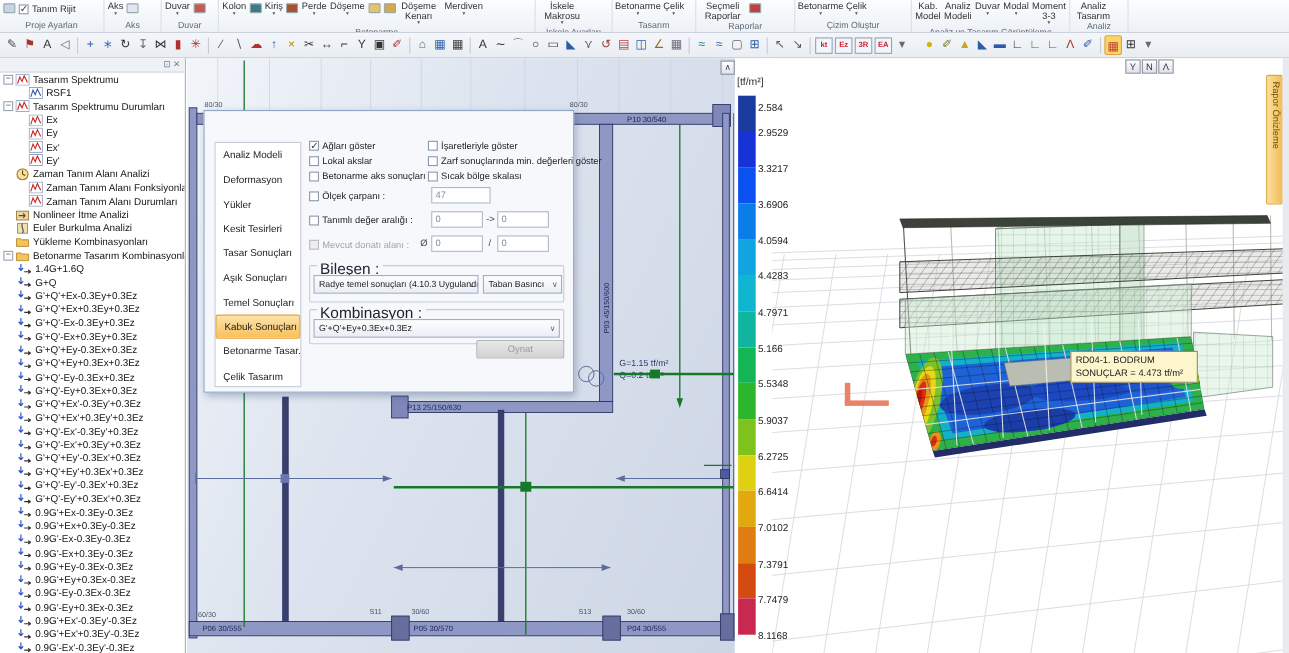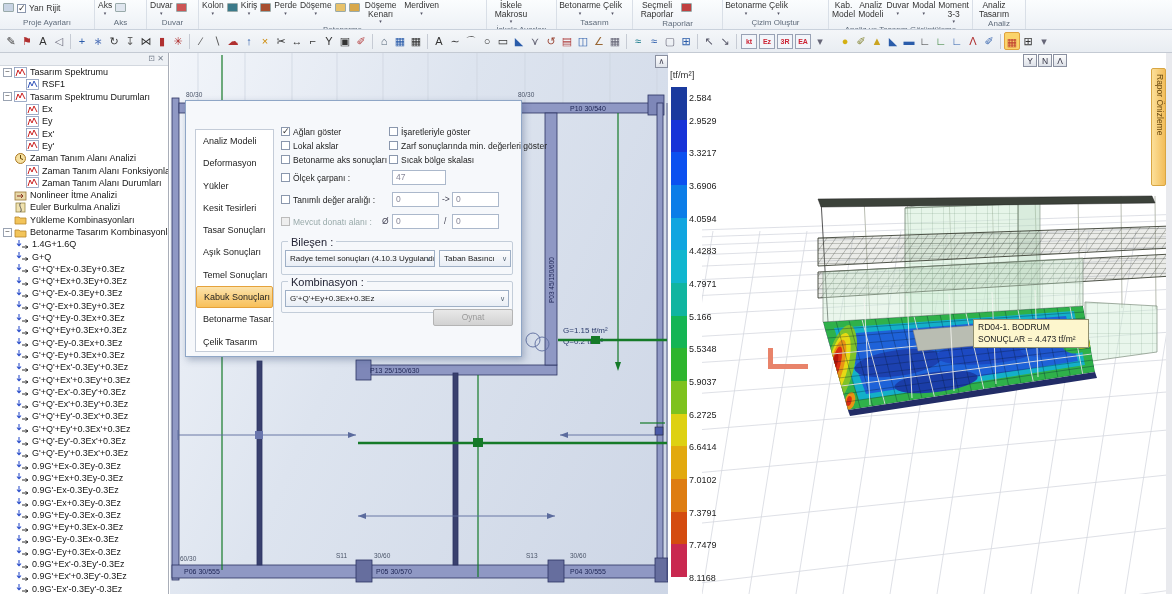--- a/index.html
+++ b/index.html
@@ -33,28 +33,28 @@
 .tic{flex:none;margin-right:3px;display:flex;align-items:center}
 
 #plan{position:absolute;left:170px;top:53px;width:527px;height:541px;background:linear-gradient(115deg,#f2f5fa 0%,#dde4ef 40%,#ccd5e5 100%)}
 
 #dlg{position:absolute;left:185px;top:100px;width:337px;height:257px;background:#f6f8fb;border:1px solid #8fa6c6;box-shadow:2px 3px 7px rgba(50,70,110,.35);font-size:8.5px;color:#222}
 #dlgtitle{height:21px;background:linear-gradient(#fafcfe,#e2eaf5);border-bottom:1px solid #d3deeb;color:#98a3b6;font-size:9.5px;line-height:20px;padding-left:9px;position:relative}
 #dlgclose{position:absolute;right:5px;top:3px;width:19px;height:14px;border:1px solid #b6c3d6;border-radius:2px;background:linear-gradient(#f7fafd,#dde7f2);font-size:7px;color:#8b97ab;text-align:center;line-height:13px}
 #dlgnav{position:absolute;left:9px;top:28px;width:79px;height:223px;background:#fff;border:1px solid #c4ccd8}
 .nitem{height:22.3px;line-height:22.3px;padding-left:7px;font-size:9px;color:#222;white-space:nowrap;overflow:hidden}
 .nitem.sel{background:linear-gradient(#fce3ac,#f8c05a);border:1px solid #e5a23b;border-radius:2px;line-height:20px}
-.dcb{position:absolute;display:flex;align-items:flex-start;white-space:nowrap}
+.dcb{position:absolute;display:flex;align-items:center;white-space:nowrap}
 .dcb .cbx{margin-top:0}
 .dcb.dis{color:#9aa}
 .inp{position:absolute;border:1px solid #abb8cb;background:#fff;font-size:8.5px;color:#889;padding:1px 3px;height:15px}
 .dd{position:absolute;border:1px solid #9fb0c6;background:linear-gradient(#fdfdfe,#e9eef5);height:17px;font-size:8px;color:#222;padding:3px 13px 0 4px;white-space:nowrap;overflow:hidden}
 .dd::after{content:"∨";position:absolute;right:3px;top:4px;font-size:7px;color:#567}
 .grp{position:absolute;border:1px solid #c3cdd9;border-radius:2px}
-.grp .lg{position:absolute;top:-6px;left:6px;background:#f6f8fb;padding:0 3px;font-size:11px;color:#223}
+.grp .lg{position:absolute;top:-6px;left:6px;background:#f6f8fb;padding:0 3px;font-size:14px;color:#223}
 #oynat{position:absolute;left:247px;top:208px;width:80px;height:17px;background:linear-gradient(#e8e8e8,#d2d2d2);border:1px solid #b4b4b4;border-radius:2px;color:#9a9a9a;font-size:8.5px;text-align:center;line-height:15px}
 
 #viewer{position:absolute;left:668px;top:53px;width:504px;height:541px;background:#fff;overflow:hidden}
 #g3d{position:absolute;left:0;top:0}
 #legendmask{position:absolute;left:0;top:0;width:34px;height:541px;background:#fff}
 #vtitle{position:absolute;left:24px;top:3px;font-size:9.5px;color:#c4512e;white-space:nowrap}
 #vunit{position:absolute;left:2px;top:16px;font-size:9.5px;color:#333}
 #lbar{position:absolute;left:3px;top:34px;width:16px}
 .lband{width:16px}
 .lval{position:absolute;left:21px;font-size:9px;color:#222;white-space:nowrap}
@@ -68,21 +68,21 @@
 </head>
 <body>
 
 <div id="app">
   <div id="ribbon">
       <div class="rgroup" style="width: 95px;">
         <div class="ritems">
           <span class="ric" style="display: inline-block; width: 11px; height: 9px; border: 1px solid rgb(153, 170, 170); border-radius: 1px; background: rgb(200, 212, 228);"></span>
           <div class="rcheck">
             <span class="cbx ck"></span>
-            <span>Yarı Rijit</span>
+            <span>Tanım Rijit</span>
           </div>
         </div>
         <div class="rlabel">Proje Ayarları</div>
       </div>
       <div class="rgroup" style="width: 52px;">
         <div class="ritems">
           <div class="rbtn">
             <span>Aks</span>
             <span class="cr">▾</span>
           </div>

